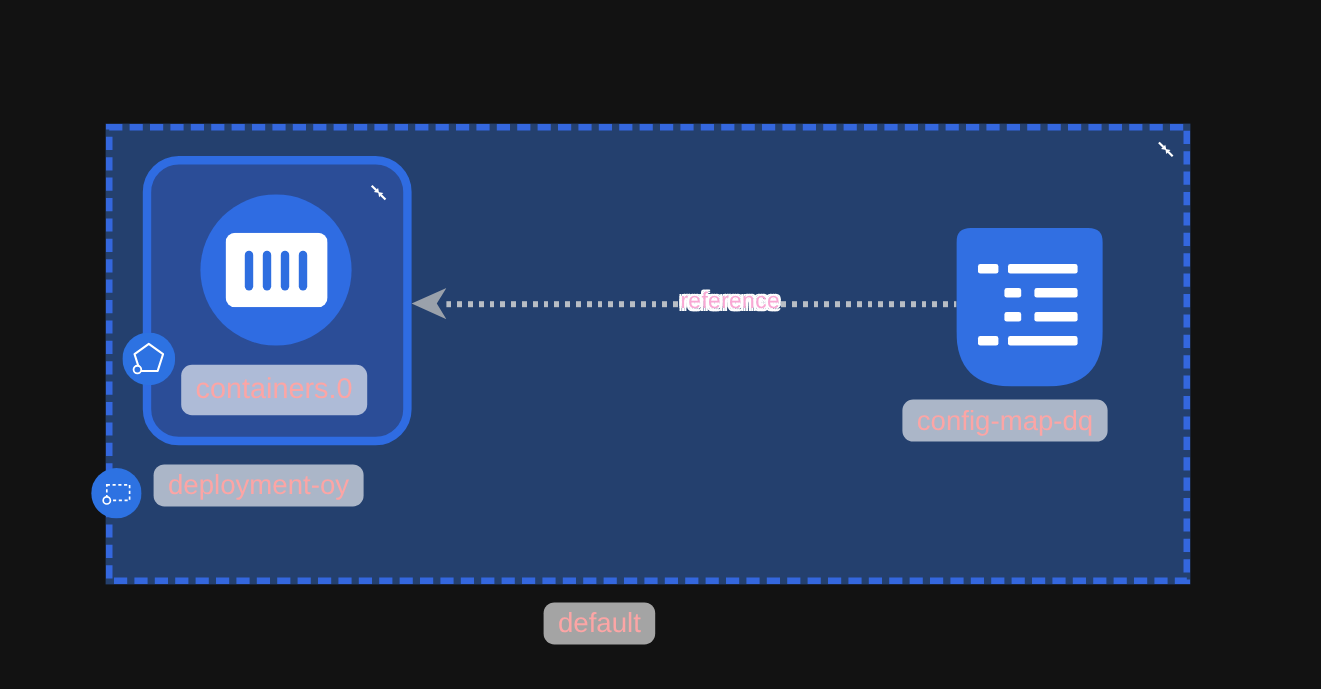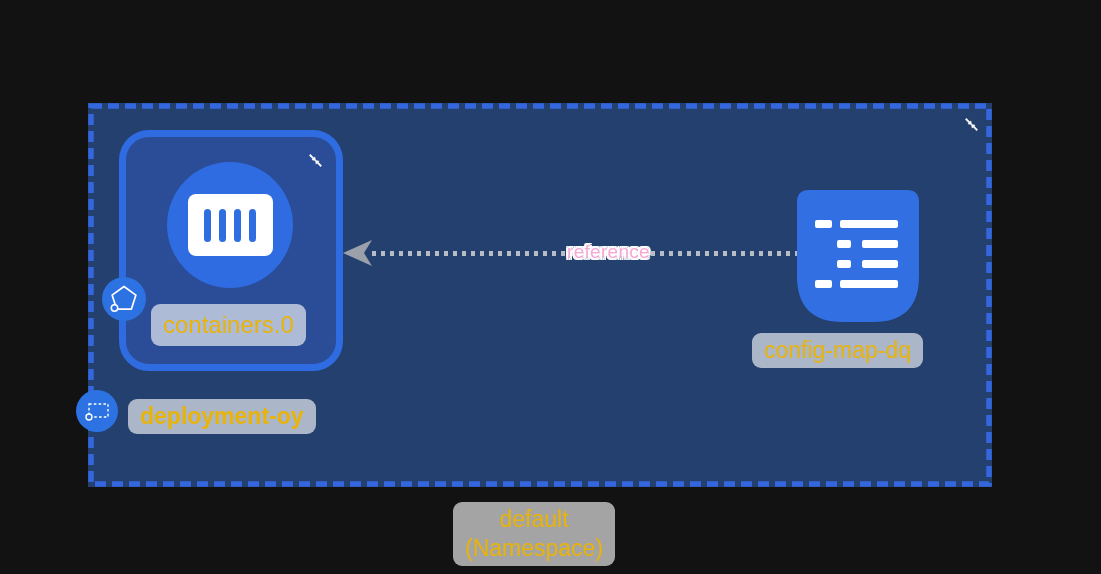--- a/index.html
+++ b/index.html
@@ -26,27 +26,27 @@
     box-sizing:border-box;
   }
   .dep-circle{
     position:absolute;left:41px;top:25px;width:126px;height:126px;
     border-radius:50%;background:#2f6ce2;
     display:flex;align-items:center;justify-content:center;
   }
   
   .pill{
     position:absolute;background:rgba(255,255,255,0.62);
-    border-radius:9px;color:#eab308;text-align:center;
+    border-radius:9px;color:#fca5a5;text-align:center;
     padding:3px 12px;box-sizing:border-box;
     font-size:23px;line-height:29px;white-space:nowrap;
   }
   .pill span{display:block;}
   .containers-pill{left:25px;top:167px;font-size:24px;line-height:36px;}
-  .dep-pill{left:40px;top:296px;font-weight:bold;}
+  .dep-pill{left:40px;top:284px;}
   .cm-pill{left:664px;top:230px;}
   .ns-pill{left:365px;top:399px;}
   
   .badge{position:absolute;}
   .badge svg{display:block;}
   .badge-pentagon{left:14px;top:174px;width:44px;height:44px;}
   .badge-dashrect{left:-12px;top:287px;width:42px;height:42px;}
   
   .cm-icon{position:absolute;left:709px;top:87px;width:122px;height:132px;}
   .cm-icon svg{display:block;}
@@ -151,17 +151,16 @@
         </g>
       </svg>
     </div>
 
     <div class="pill cm-pill">
       <span>config-map-dq</span>
     </div>
 
     <div class="pill ns-pill">
       <span>default</span>
-      <span>(Namespace)</span>
     </div>
 
   </div>
 </div>
 
 </body></html>

